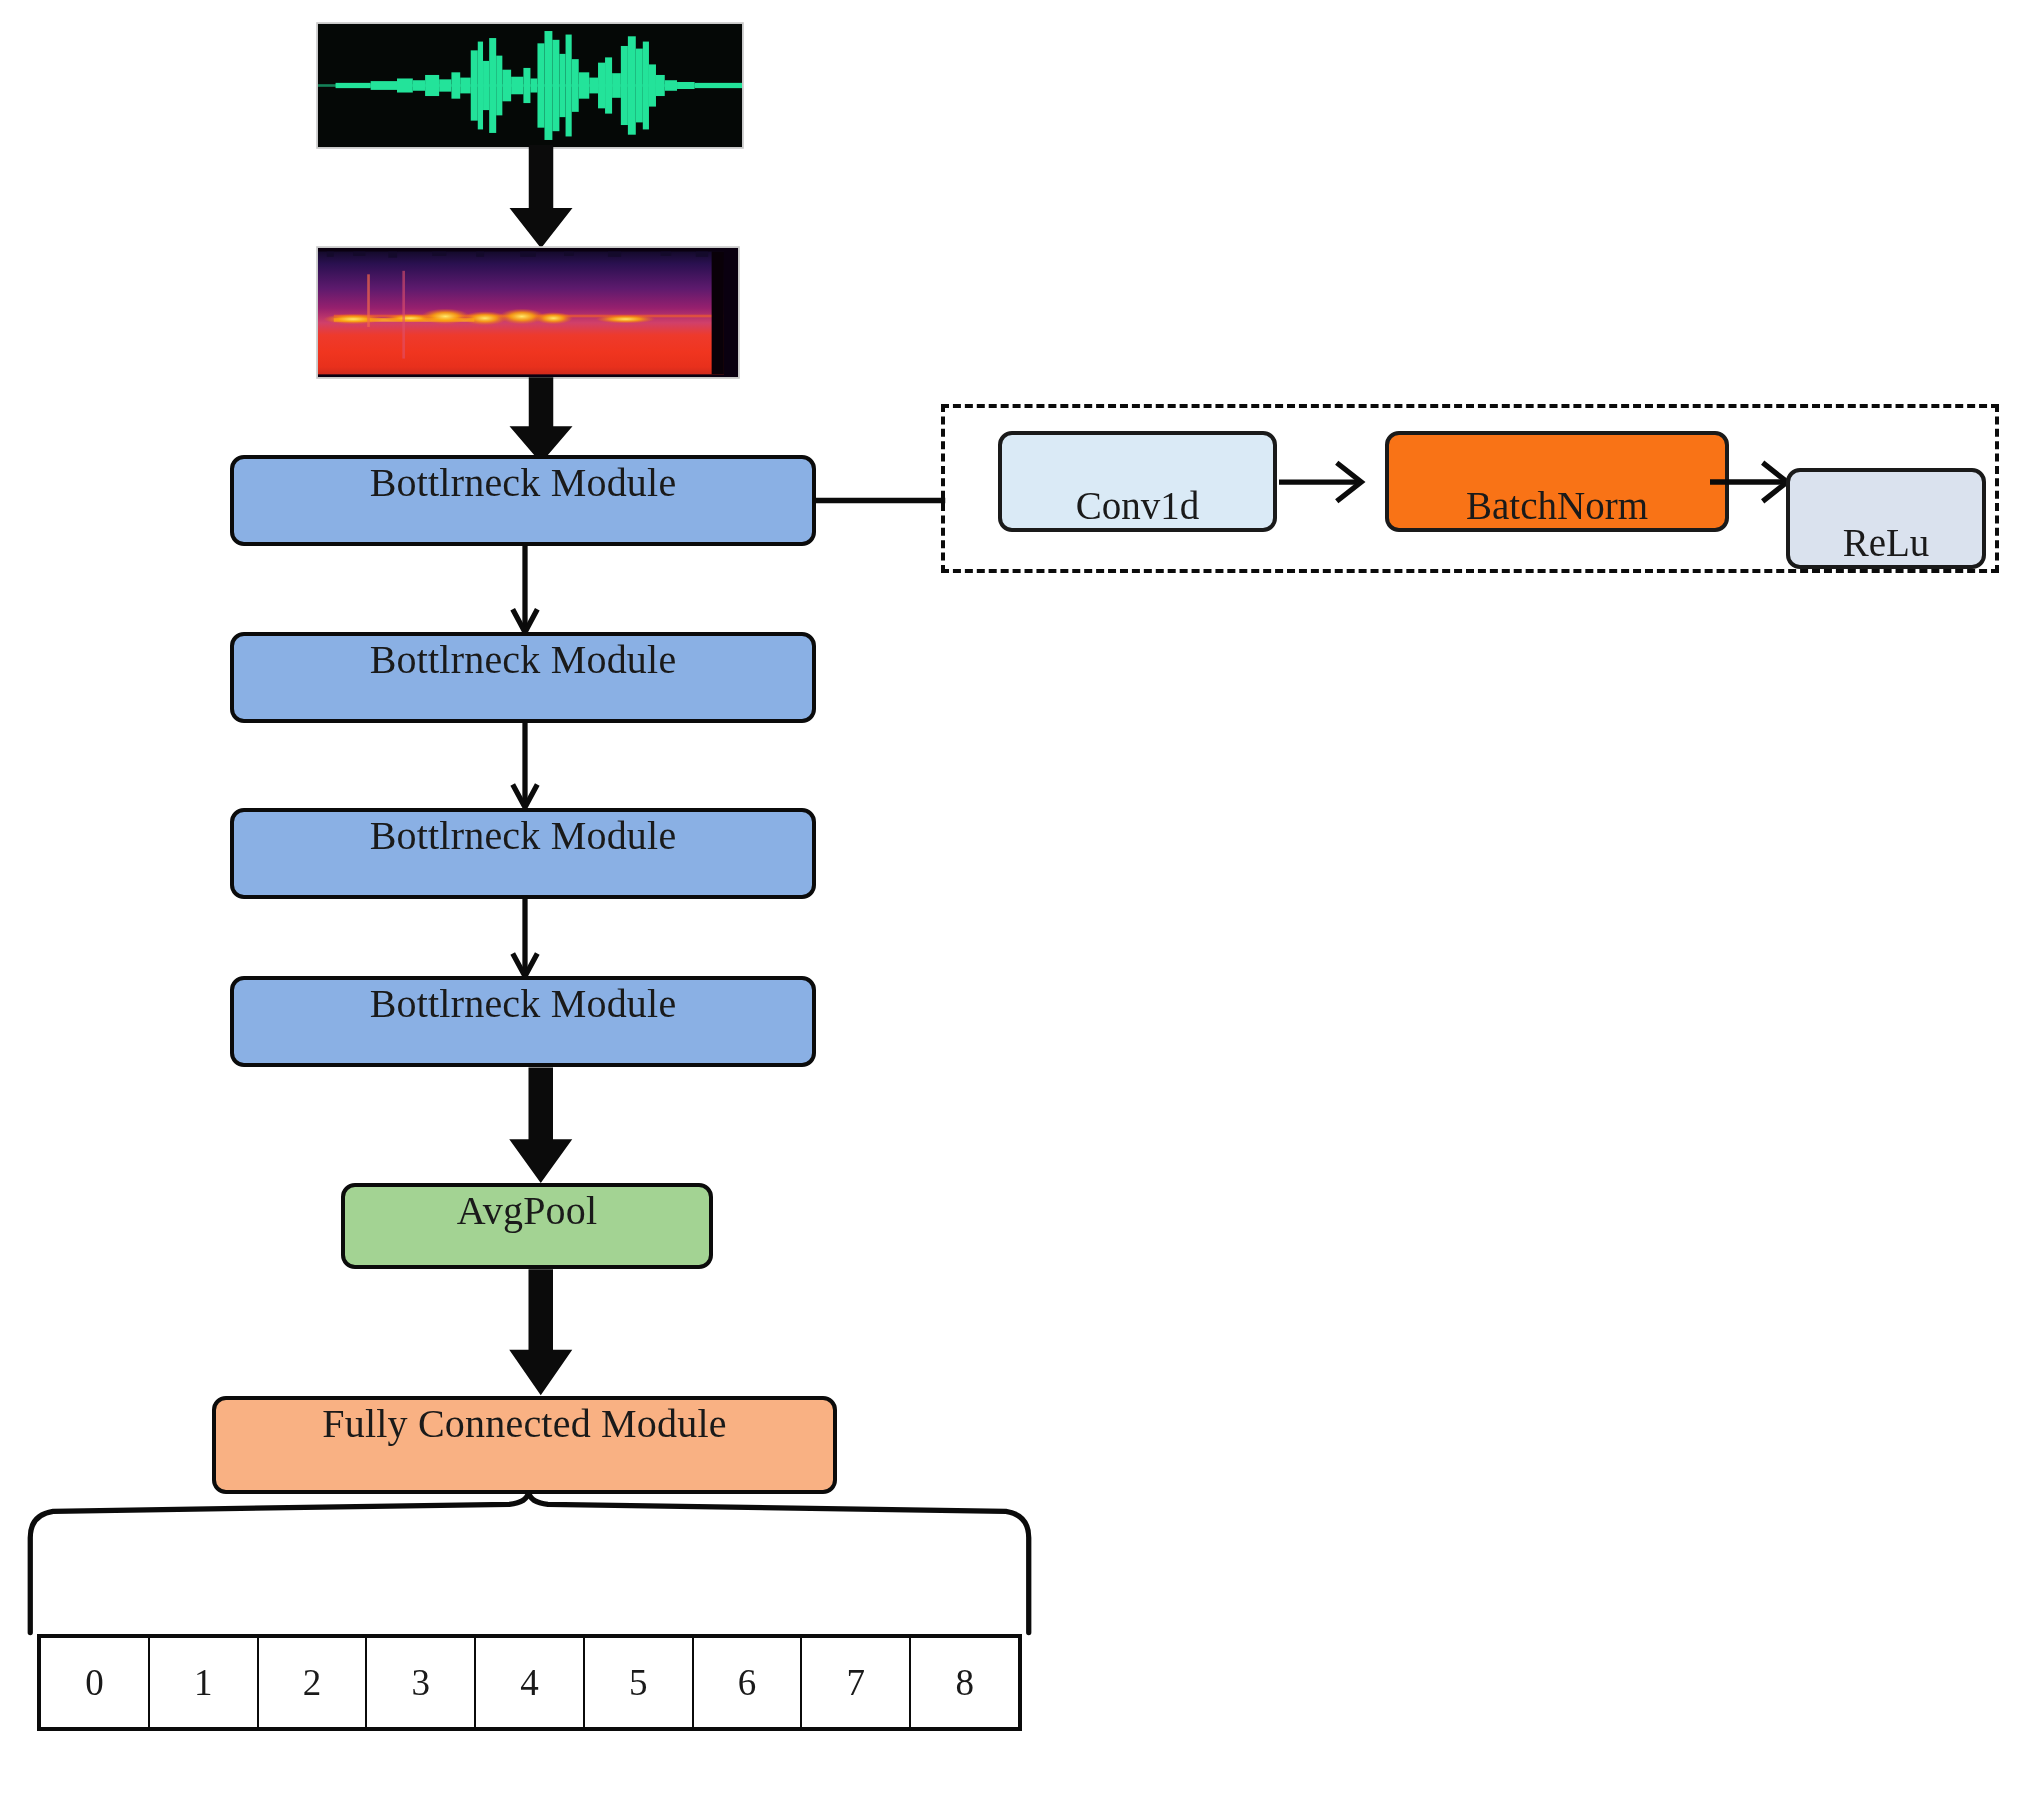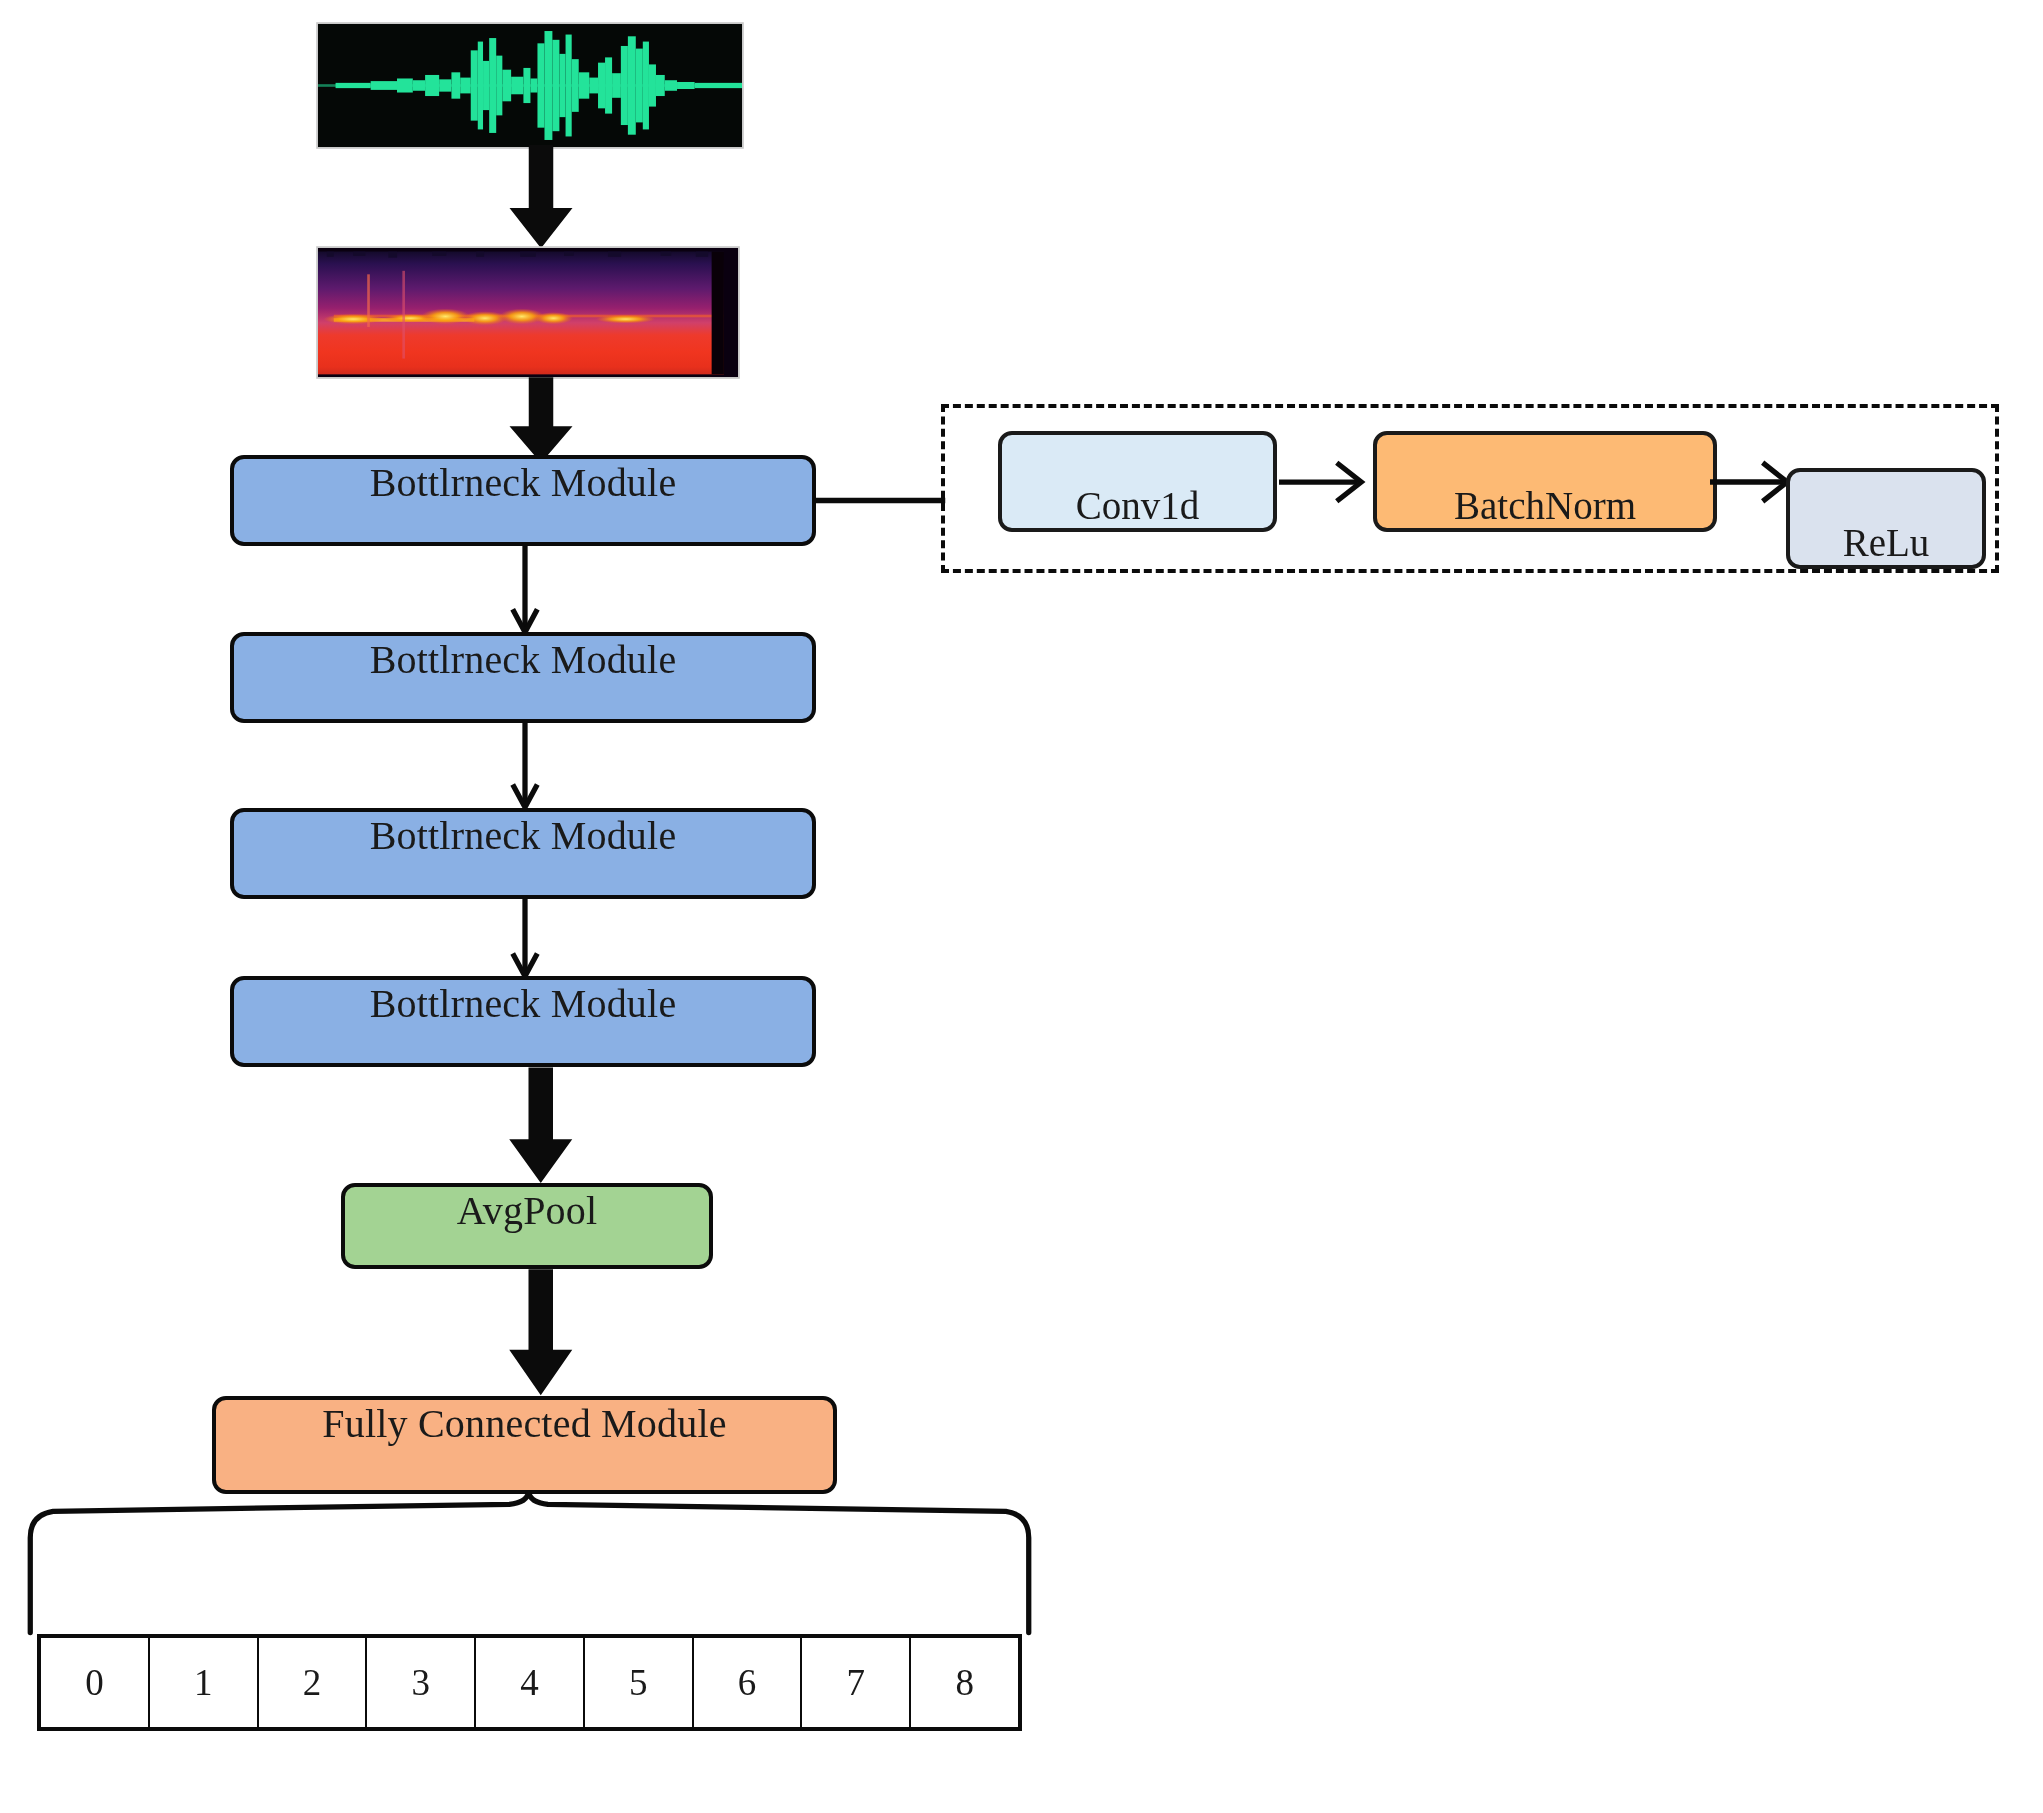--- a/index.html
+++ b/index.html
@@ -103,21 +103,21 @@
     border-radius: 14px;
     box-sizing: border-box;
     display: flex;
     align-items: flex-end;
     justify-content: center;
     font-size: 39px;
     color: #1a1a1a;
     white-space: nowrap;
   }
   #conv1d-box   { left: 53px;  width: 279px; background: #daeaf6; }
-  #batchnorm-box{ left: 428px; width: 344px; background: #fdba74; }
+  #batchnorm-box{ left: 440px; width: 344px; background: #f97316; }
   #relu-box     { left: 841px; width: 200px; background: #dae2ee; margin-top: 37px; }
 
   
   .arrow-svg {
     position: absolute;
     overflow: visible;
     pointer-events: none;
   }
 
   

